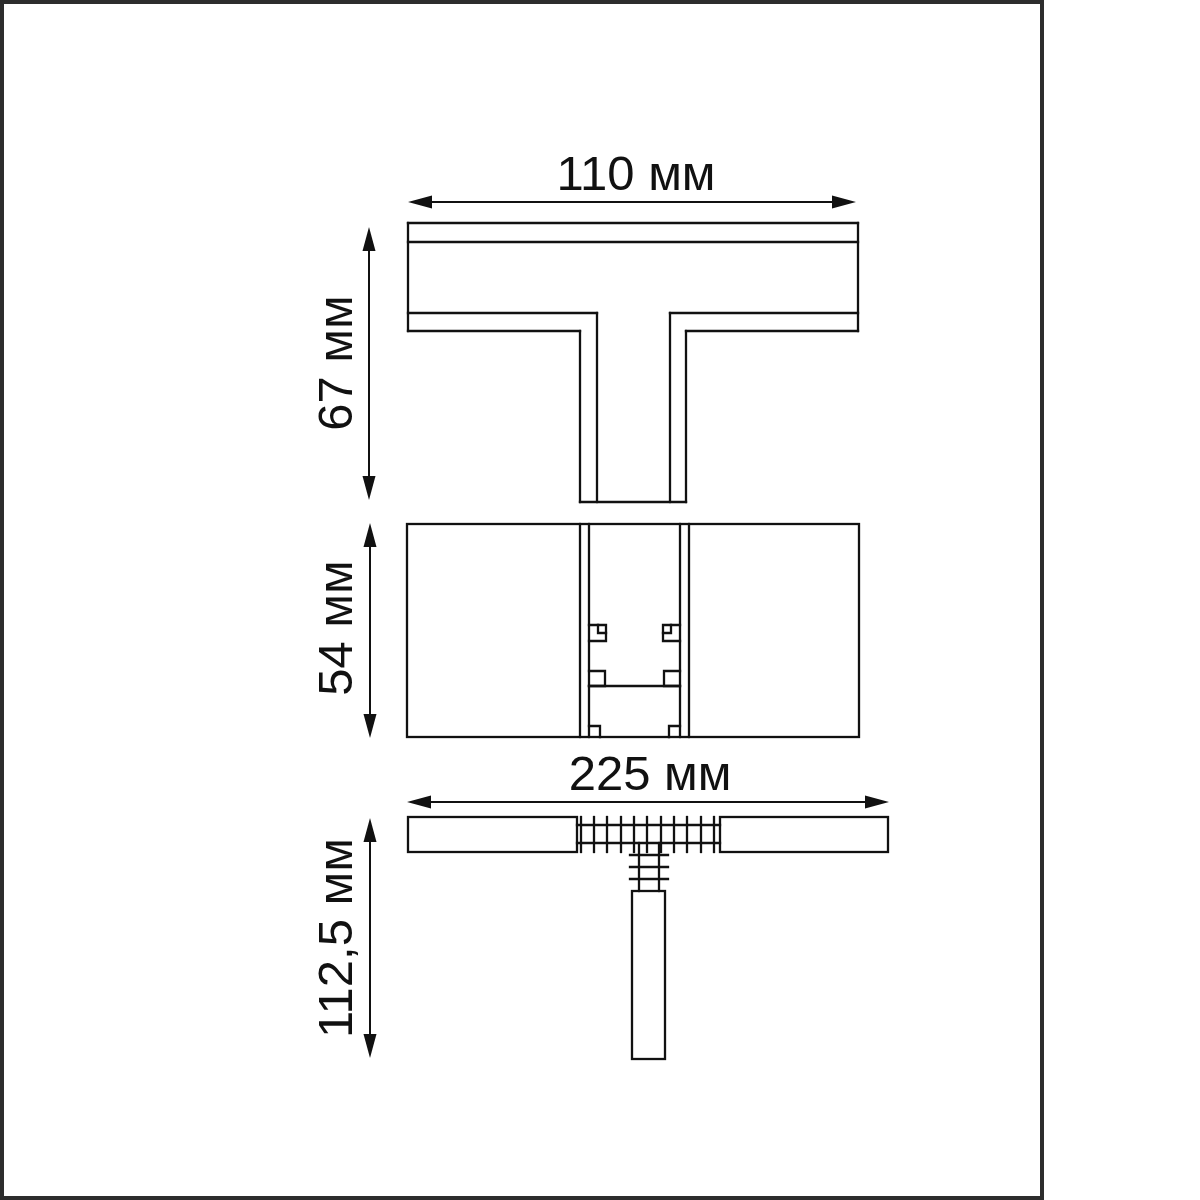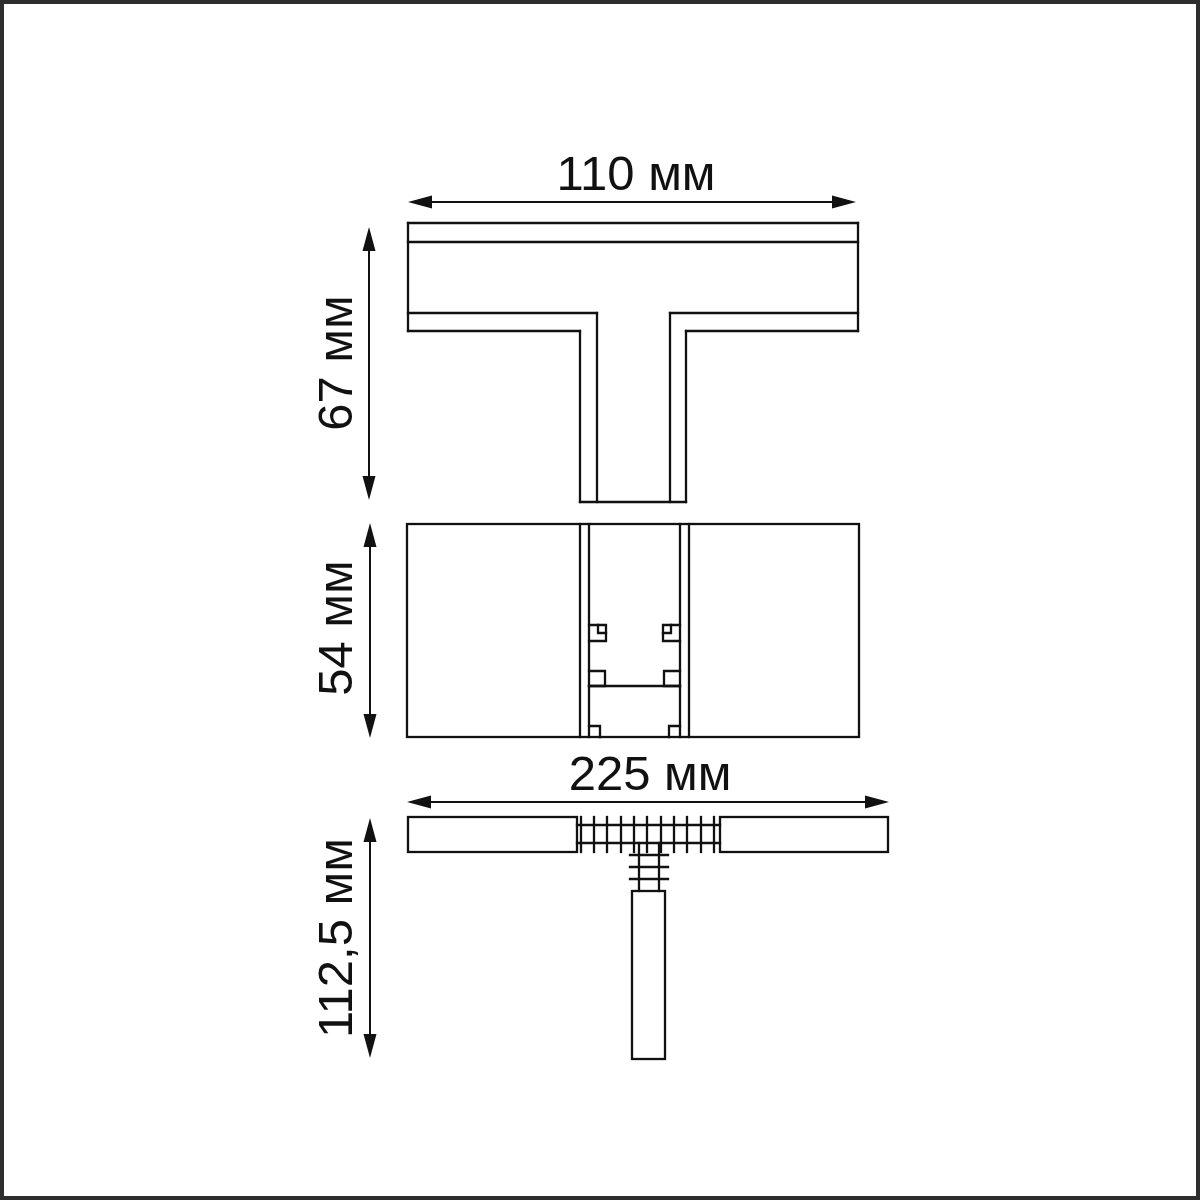--- a/index.html
+++ b/index.html
@@ -1,17 +1,17 @@
 <!DOCTYPE html>
 <html><head>
 <meta charset="utf-8">
 <style>
   html,body{margin:0;padding:0;background:#ffffff;}
   .canvas{
-    position:relative;width:1200px;height:1200px;box-sizing:border-box;
+    position:relative;width:1044px;height:1200px;box-sizing:border-box;
     background:#ffffff;border:4px solid #2d2d2d;overflow:hidden;
     font-family:"Liberation Sans",sans-serif;
   }
   .canvas svg{position:absolute;left:-4px;top:-4px;}
   .obj{stroke:#111111;stroke-width:2.3;fill:none;stroke-linecap:square;}
   .objrect{stroke:#111111;stroke-width:2.3;fill:none;}
   .dim{stroke:#111111;stroke-width:2;fill:none;}
   .head{fill:#111111;stroke:none;}
   .lbl{font-family:"Liberation Sans",sans-serif;font-size:49px;fill:#111111;font-weight:400;}
 </style>

